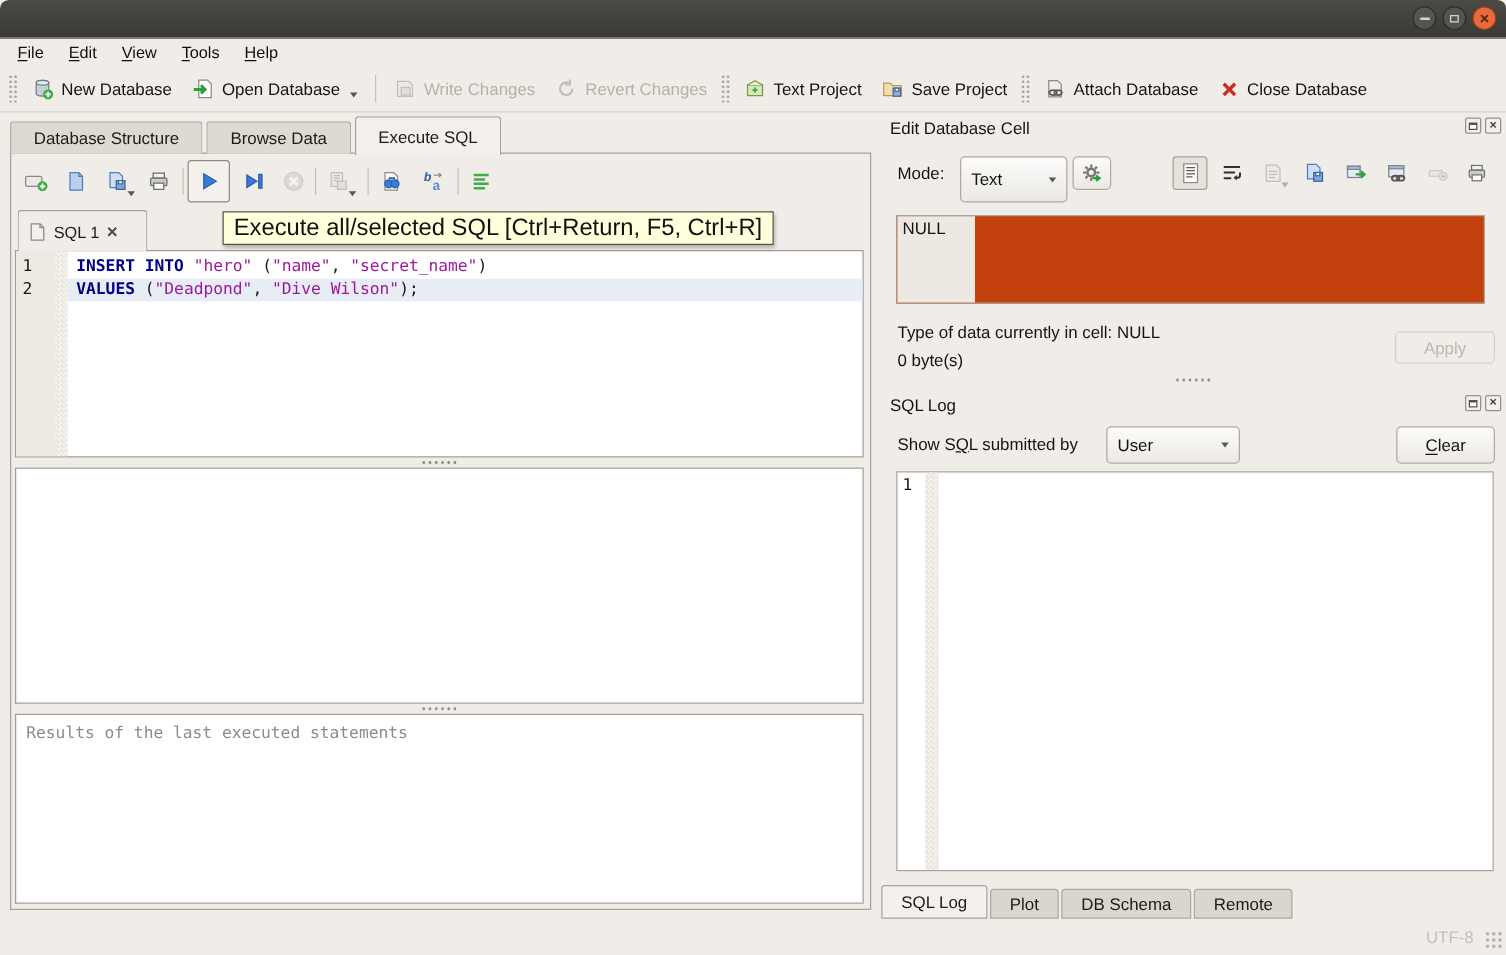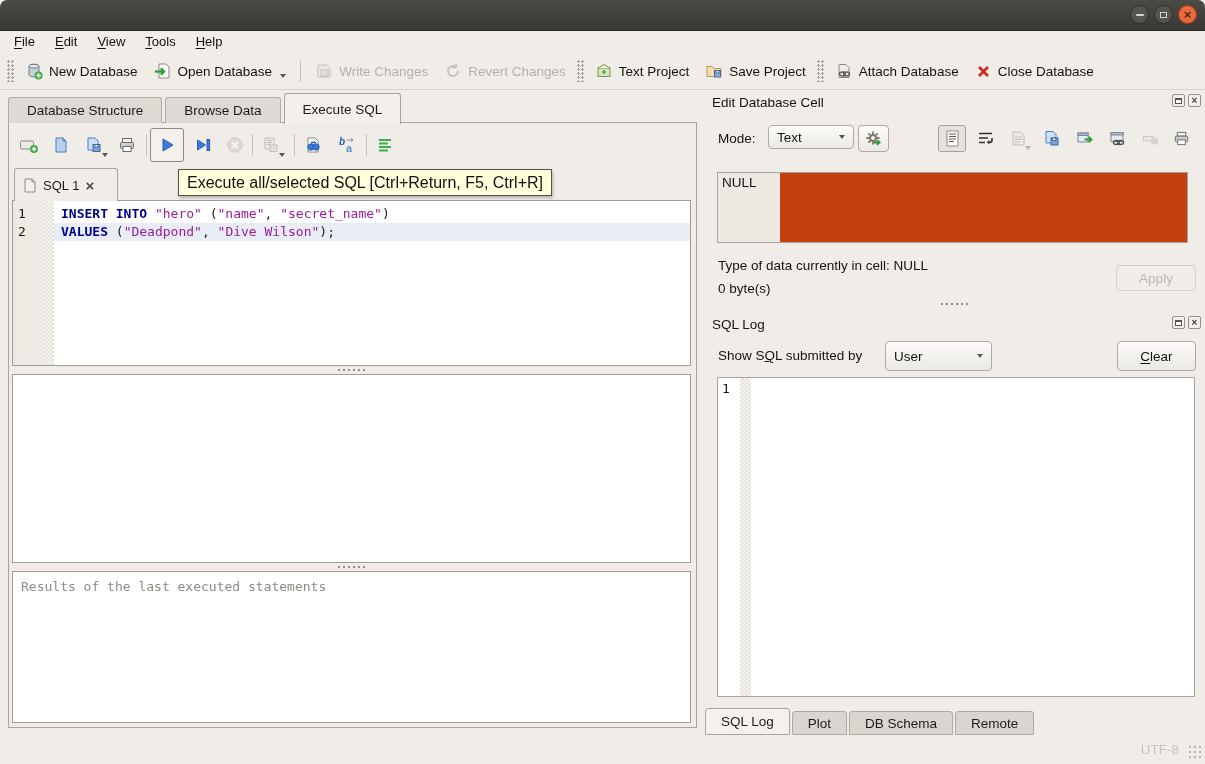--- a/index.html
+++ b/index.html
@@ -61,21 +61,21 @@
   .vsep{position:absolute;top:134px;width:1px;height:22px;background:#c6c2bb;}
 
   
   .sqltab{position:absolute;left:14px;top:168px;width:104px;height:33px;background:#f0ece7;
     border:1px solid #a8a49d;border-bottom:none;border-radius:3px 3px 0 0;display:flex;
     align-items:center;gap:6px;padding:0 8px;box-sizing:border-box;z-index:2;}
   .sqltab .close-x{color:#4e4c47;font-weight:900;font-size:15px;line-height:15px;}
 
   
   .tooltip{position:absolute;left:178px;top:169px;height:25px;background:#ffffdc;
-    border:1px solid #55524a;display:flex;align-items:center;padding:0 8px;font-size:16px;color:#111;
+    border:1px solid #55524a;display:flex;align-items:center;padding:0 8px;font-size:19px;color:#111;
     box-shadow:1px 2px 3px rgba(0,0,0,.25);z-index:9;white-space:nowrap;}
 
   
   .editor{position:absolute;left:12px;top:200px;width:679px;height:166px;background:#ffffff;
     border:1px solid #a19d96;box-sizing:border-box;}
   .editor-gutter{position:absolute;left:0;top:0;bottom:0;width:31px;background:#edeae4;padding-top:4px;box-sizing:border-box;}
   .ln{height:18px;line-height:18px;font-family:"DejaVu Sans Mono",monospace;font-size:13px;color:#16150f;padding-left:5px;}
   .fold-strip{position:absolute;left:31px;top:0;bottom:0;width:10px;
     background:conic-gradient(#e7e4de 25%,#f6f4ef 0 50%,#e7e4de 0 75%,#f6f4ef 0) 0 0/4px 4px;}
   .code-area{position:absolute;left:41px;top:0;right:0;bottom:0;padding-top:4px;}
@@ -379,21 +379,21 @@
       <div class="dock-btn">
           <span class="float-glyph"></span>
         </div>
       <div class="dock-btn">
           <span class="x">×</span>
         </div>
     </div>
   </div>
 
   <span class="info-line" style="top:41px;">Mode:</span>
-  <div class="select" style="left:64px;top:35px;width:86px;height:24px;">
+  <div class="select" style="left:64px;top:35px;width:86px;height:37px;">
     <span>Text</span>
     <span class="caret"></span>
   </div>
   <div class="btn" style="left:154px;top:35px;width:31px;height:27px;">
     <svg width="17" height="17" viewBox="0 0 17 17">
         <circle cx="8" cy="8" r="3" fill="none" stroke="#7a766e" stroke-width="2"></circle>
         <path d="M8 1.5v2.4M8 12.1v2.4M1.5 8h2.4M12.1 8h2.4M3.4 3.4l1.7 1.7M12.6 3.4l-1.7 1.7M3.4 12.6l1.7-1.7" stroke="#7a766e" stroke-width="1.8"></path>
         <path d="M9 12.5h5M11.8 10.3l2.8 2.2-2.8 2.2" fill="none" stroke="#2f9e3f" stroke-width="1.8"></path>
       </svg>
   </div>

